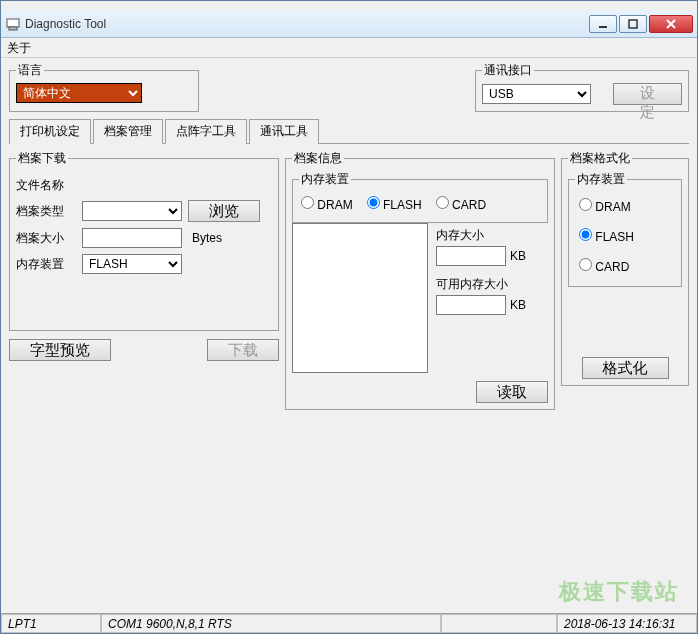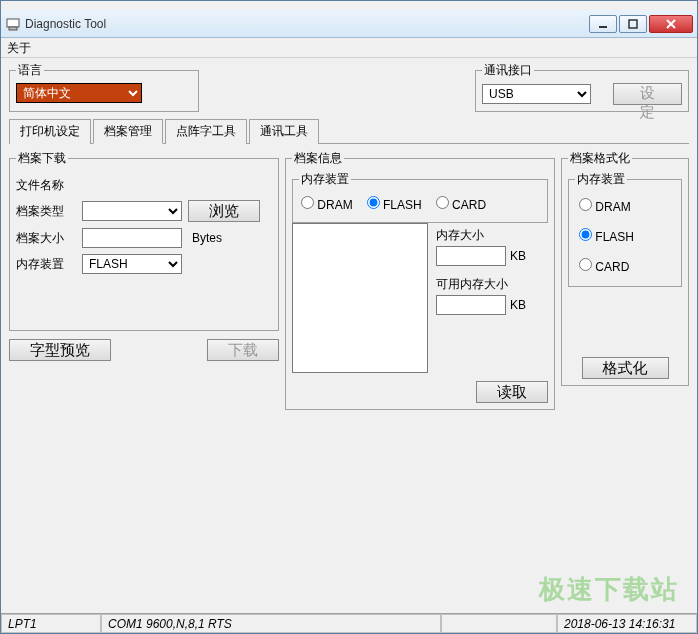--- a/index.html
+++ b/index.html
@@ -46,21 +46,21 @@
 .info-right input { width: 70px; }
 .btnrow { display: flex; gap: 10px; margin-top: 8px; }
 .btnrow.split { justify-content: space-between; }
 .btnrow.right { justify-content: flex-end; }
 .statusbar { position: absolute; bottom: 0; left: 0; right: 0; height: 20px; border-top: 1px solid #a0a0a0; display: flex; background: #f0f0f0; }
 .statusbar .cell { border: 1px solid #c0c0c0; padding: 1px 6px; height: 100%; display: flex; align-items: center; font-style: italic; }
 .statusbar .c1 { width: 100px; }
 .statusbar .c2 { width: 340px; }
 .statusbar .c3 { flex: 1; }
 .statusbar .c4 { width: 140px; }
-.watermark { position: absolute; right: 18px; bottom: 26px; color: #8fd080; font-size: 26px; font-weight: bold; opacity: .7; pointer-events: none; letter-spacing: 2px; }
+.watermark { position: absolute; right: 18px; bottom: 26px; color: #8fd080; font-size: 22px; font-weight: bold; opacity: .7; pointer-events: none; letter-spacing: 2px; }
 </style>
 </head>
 <body>
 
 <div class="window">
 
   <div class="titlebar">
     <span class="icon">
       <svg width="16" height="16" viewBox="0 0 16 16">
           <rect x="2" y="3" width="12" height="8" fill="#fff" stroke="#555"></rect>

